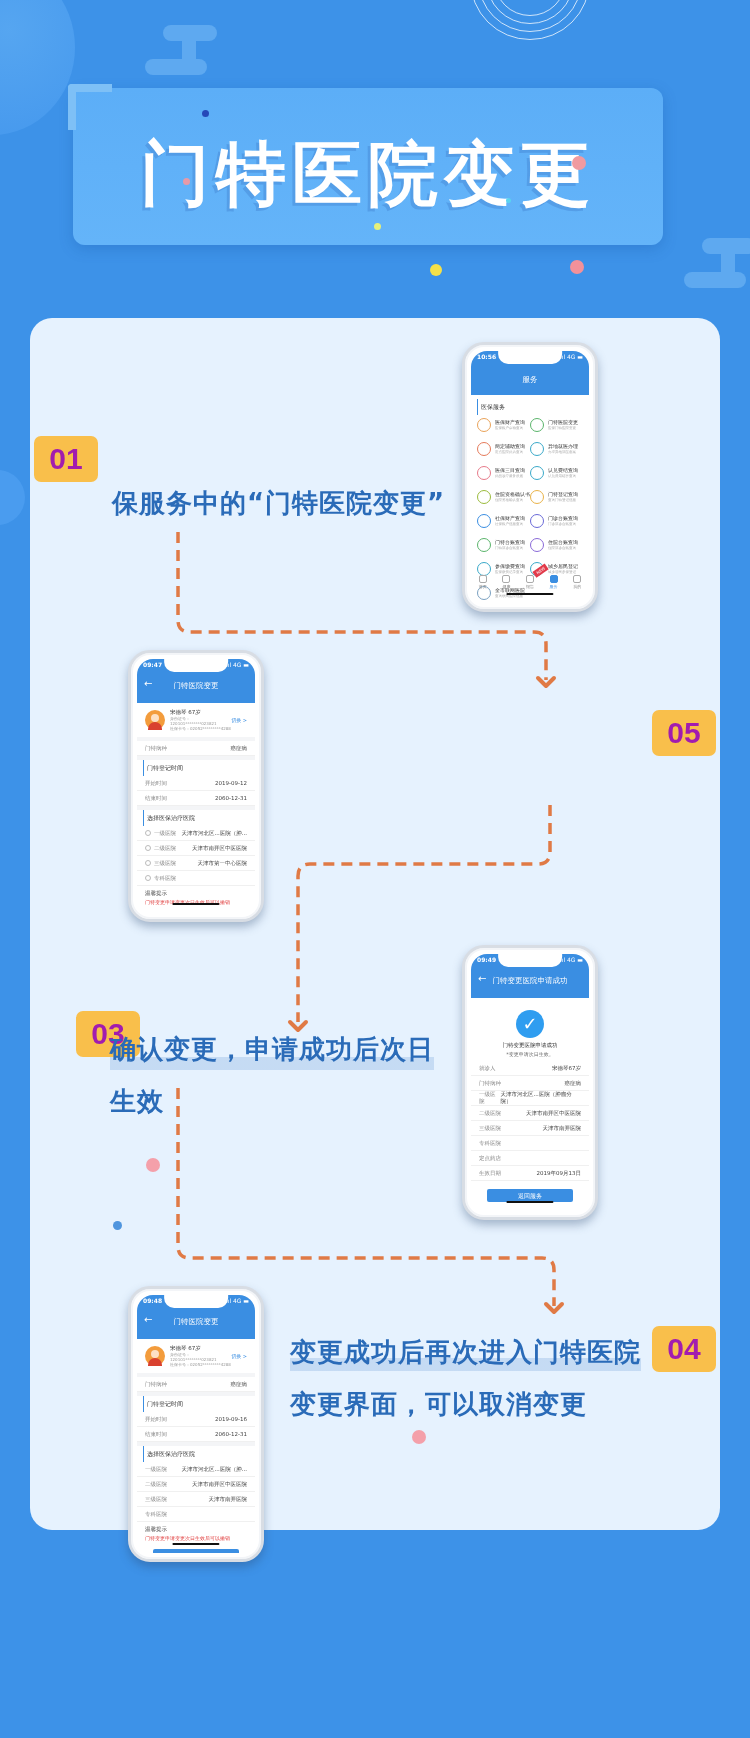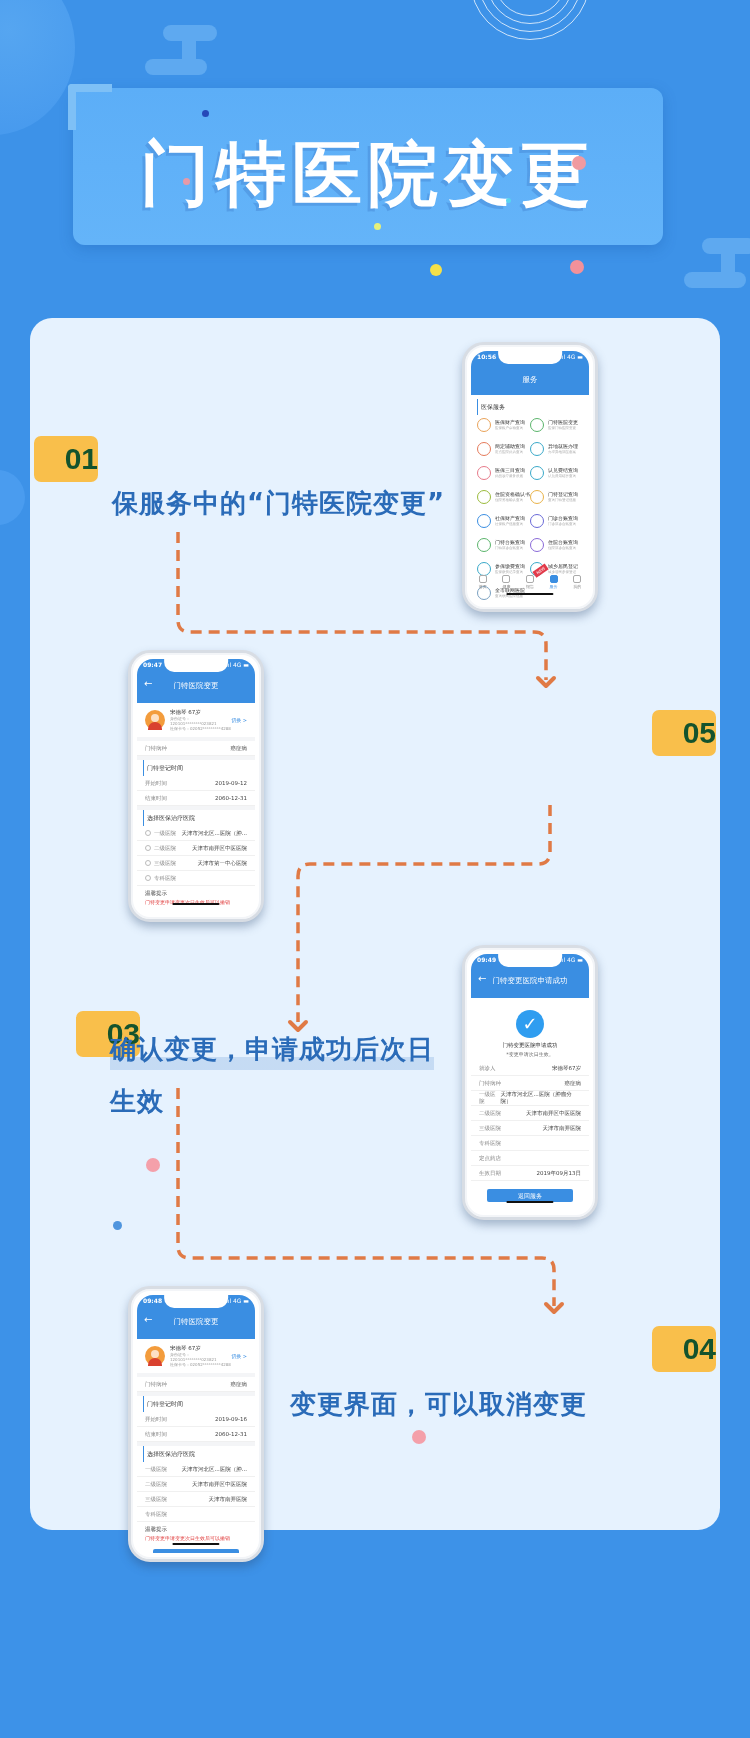--- a/index.html
+++ b/index.html
@@ -45,21 +45,21 @@
 
   
   .panel {
     left: 30px; top: 318px; width: 690px; height: 1212px;
     background: #e6f2fe; border-radius: 22px;
   }
 
   
   .badge {
     width: 64px; height: 46px; background: #f9bf4b; border-radius: 7px;
-    color: #14532d; font-size: 30px; font-weight: bold; text-align: right; line-height: 46px;
+    color: #a21caf; font-size: 30px; font-weight: bold; text-align: center; line-height: 46px;
     font-family: "Liberation Sans", sans-serif;
   }
   .step-text {
     color: #2a6bb8; font-size: 26px; font-weight: bold; line-height: 52px;
     letter-spacing: 1px;
   }
   .step-text .line1 {
     display: inline-block;
     background: linear-gradient(180deg, transparent 62%, rgba(170,200,235,.55) 62%, rgba(170,200,235,.55) 86%, transparent 86%);
   }
@@ -411,21 +411,21 @@
           <span class="v">2019年09月13日</span>
         </div>
       </div>
     <div class="p-btn" style="margin-top:8px;">返回服务</div>
     <div class="home-ind"></div>
   </div>
 </div>
 
 <div class="abs badge" style="left:652px;top:1326px;">04</div>
 <div class="abs step-text" style="left:290px;top:1326px;">
-  <br>
+  <span class="line1">变更成功后再次进入门特医院</span><br>
   <span>变更界面，可以取消变更</span>
 </div>
 
 <div class="abs phone" style="left:128px;top:1286px;width:136px;height:276px;">
   <div class="screen">
     <div class="topbar">
       <div class="notch"></div>
       <span class="sb-time">09:48</span>
       <span class="sb-icons">ııl 4G ▬</span>
       <span class="back">←</span>

